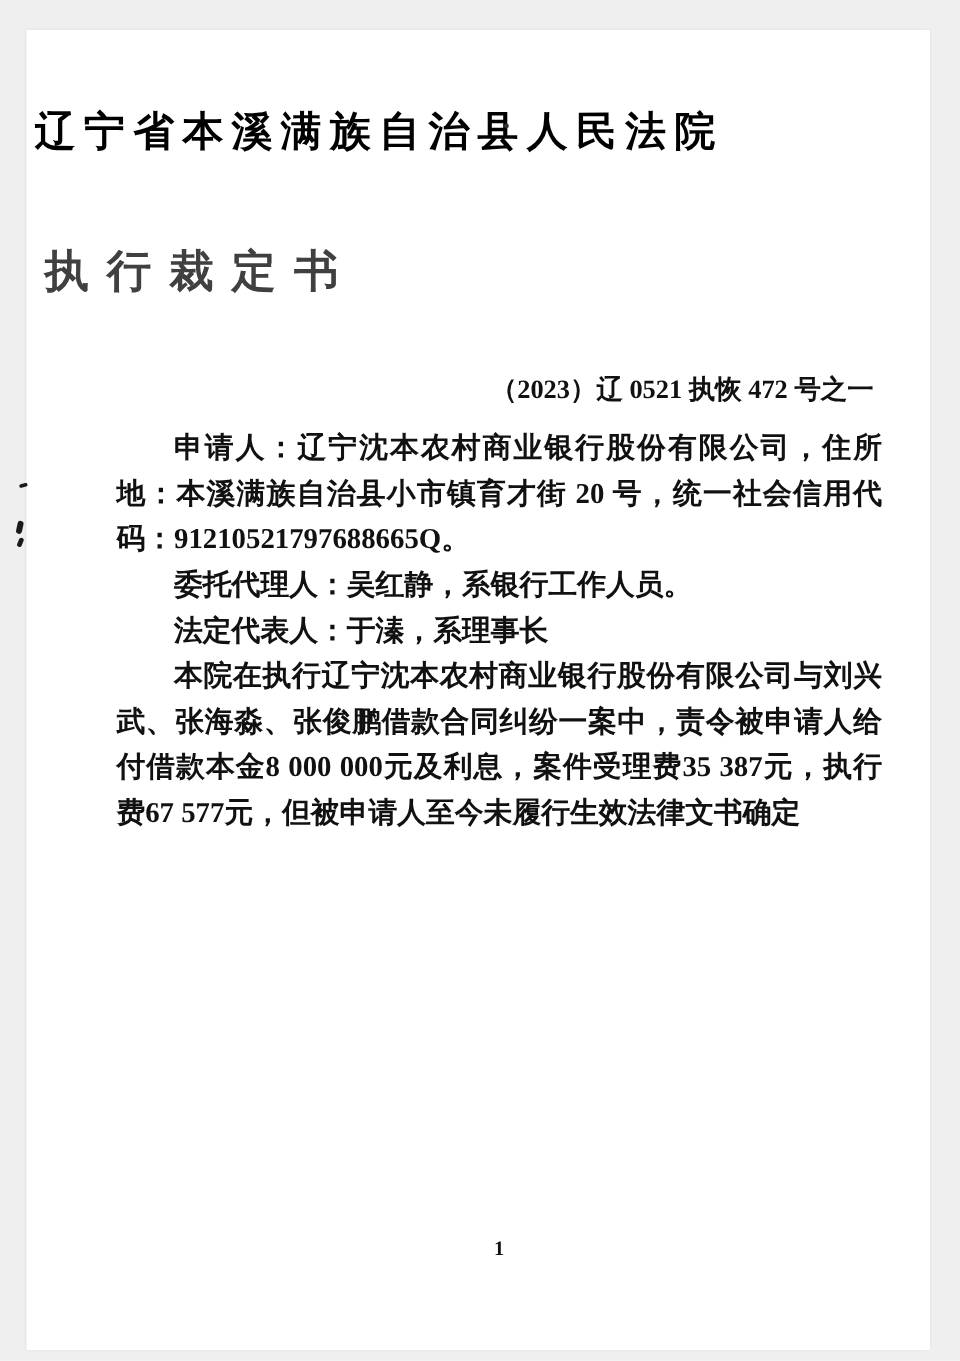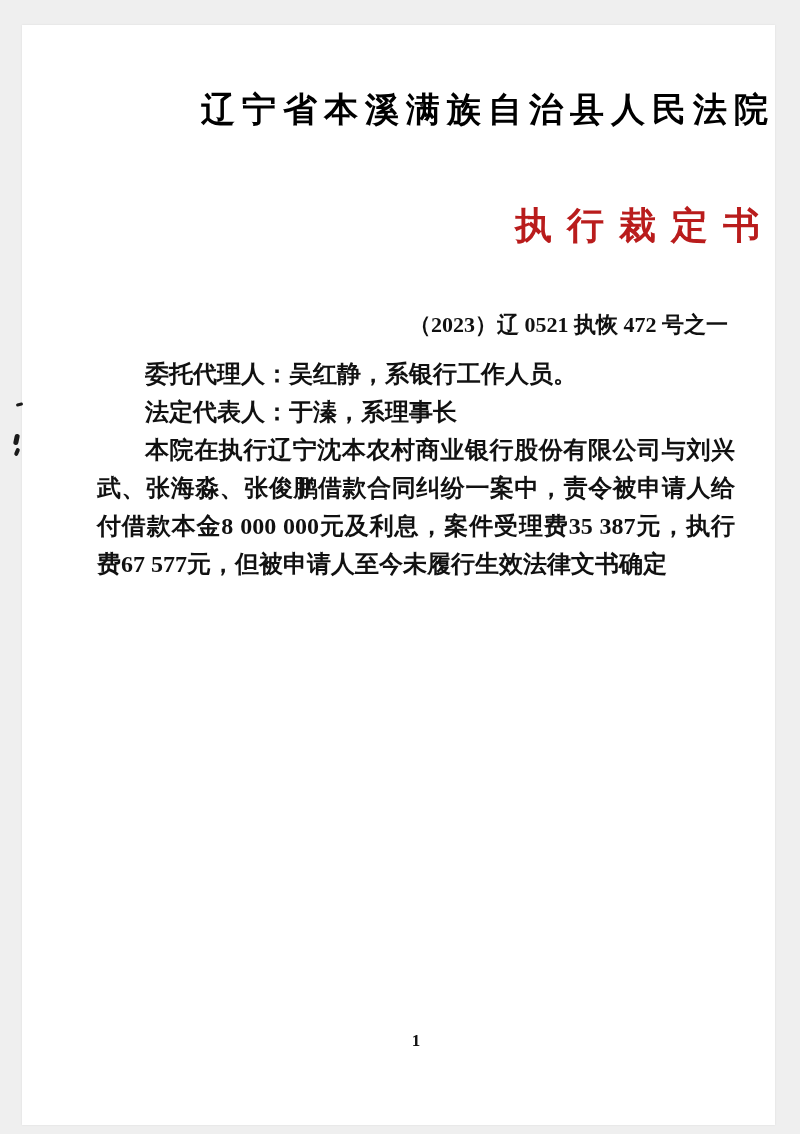--- a/index.html
+++ b/index.html
@@ -29,40 +29,40 @@
     height: 1100px;
     background: var(--paper);
     box-shadow: 0 0 2px rgba(0,0,0,0.08);
   }
   .court-title {
     position: absolute;
     top: 62px;
     left: 0;
     right: 0;
     margin: 0;
-    text-align: right;
+    text-align: left;
     font-size: 34px;
     font-weight: 900;
     letter-spacing: 7px;
     text-indent: 7px;
     color: #000;
     white-space: nowrap;
   }
   .doc-title {
     position: absolute;
     top: 176px;
     left: 0;
     right: 0;
     margin: 0;
-    text-align: right;
+    text-align: left;
     font-size: 37px;
     font-weight: 900;
     letter-spacing: 15px;
     text-indent: 15px;
-    color: #b91c1c;
+    color: #404040;
     white-space: nowrap;
   }
   .case-number {
     position: absolute;
     top: 285px;
     right: 47px;
     font-size: 22px;
     font-weight: 700;
     white-space: nowrap;
   }
@@ -113,20 +113,21 @@
 
   <h1 class="court-title">辽宁省本溪满族自治县人民法院</h1>
 
   <span class="title-dot"></span>
 
   <h2 class="doc-title">执行裁定书</h2>
 
   <div class="case-number">（2023）辽 0521 执恢 472 号之一</div>
 
   <div class="doc-body">
+      <p>申请人：辽宁沈本农村商业银行股份有限公司，住所地：本溪满族自治县小市镇育才街 20 号，统一社会信用代码：91210521797688665Q。</p>
       <p>委托代理人：吴红静，系银行工作人员。</p>
       <p>法定代表人：于溱，系理事长</p>
       <p>本院在执行辽宁沈本农村商业银行股份有限公司与刘兴武、张海淼、张俊鹏借款合同纠纷一案中，责令被申请人给付借款本金8 000 000元及利息，案件受理费35 387元，执行费67 577元，但被申请人至今未履行生效法律文书确定</p>
     </div>
 
   <div class="page-number">1</div>
 
   <span class="ink-mark m1"></span>
   <span class="ink-mark m2"></span>
   <span class="ink-mark m3"></span>

